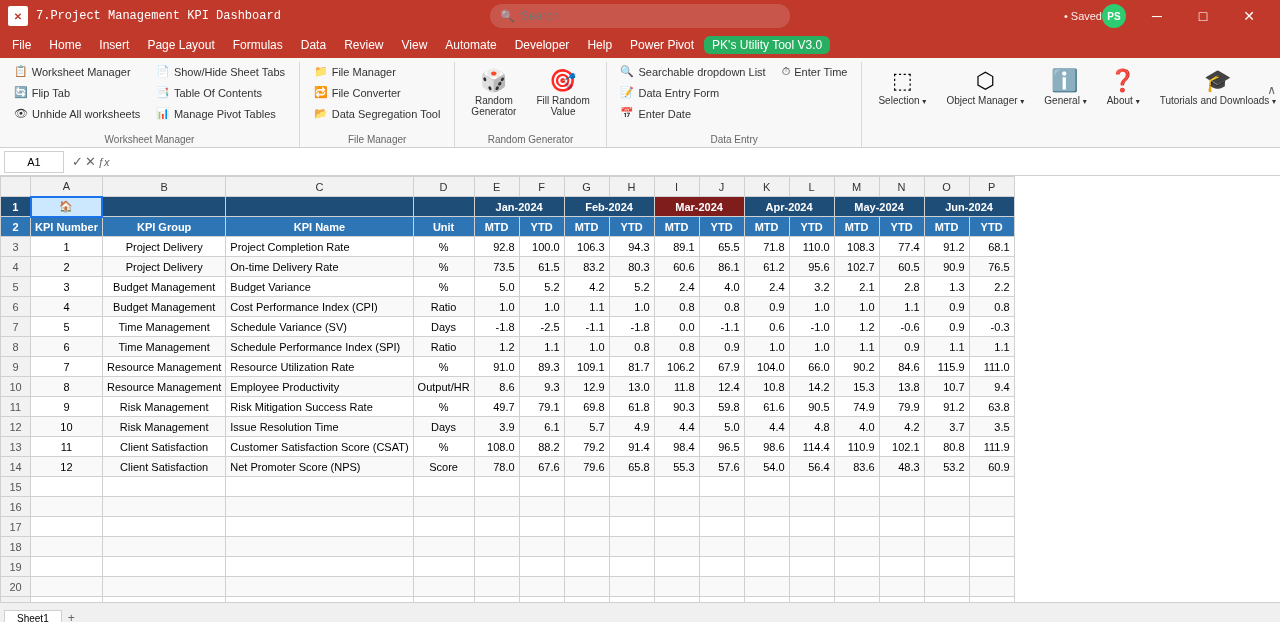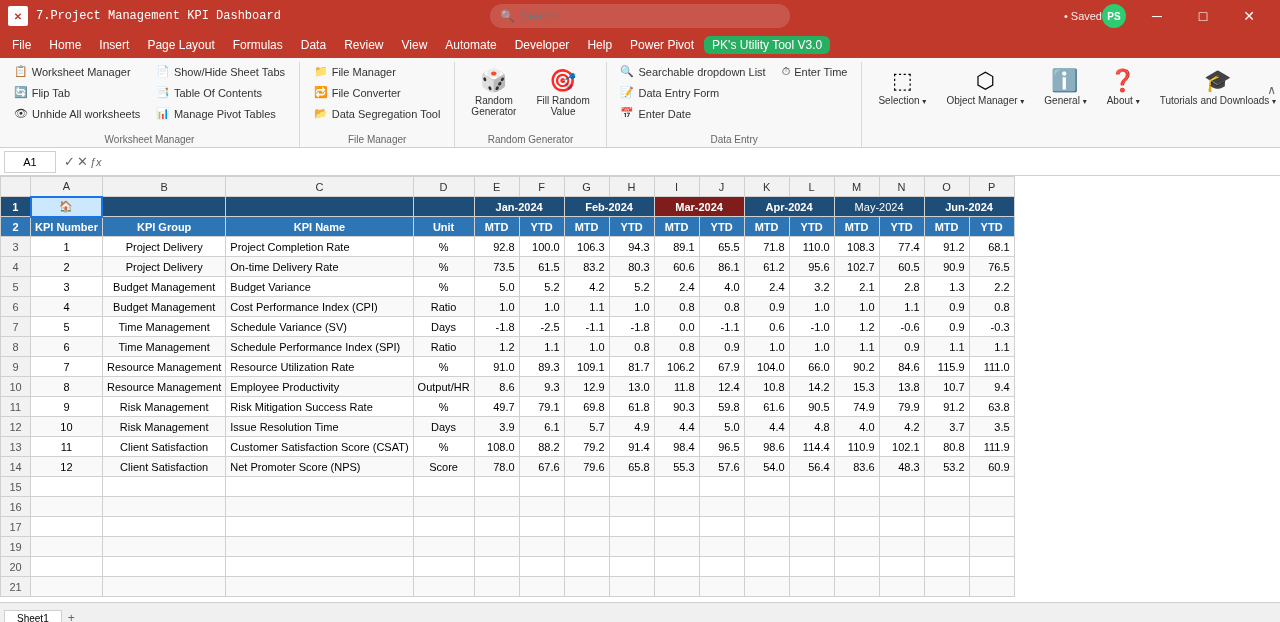--- a/index.html
+++ b/index.html
@@ -83,21 +83,21 @@
     #formulabar {
       height: 28px;
       background: #fff;
       border-bottom: 1px solid #d0d0d0;
       display: flex;
       align-items: center;
       padding: 0 4px;
       gap: 4px;
     }
     #formulabar .cell-ref {
-      width: 52px;
+      width: 60px;
       height: 22px;
       border: 1px solid #d0d0d0;
       padding: 0 4px;
       font-size: 11px;
       text-align: center;
     }
     #formulabar .formula-icons { display: flex; gap: 2px; align-items: center; padding: 0 4px; color: #666; font-size: 13px; }
     #formulabar .formula-input { flex: 1; height: 22px; border: none; outline: none; font-size: 11px; padding: 0 4px; }
 
     
@@ -418,21 +418,21 @@
         <tr class="row-1">
           <td class="row-header">1</td>
           <td class="active-cell home-icon-cell">🏠</td>
           <td></td>
           <td></td>
           <td></td>
           <td colspan="2" style="text-align:center; background:#1e4d78; color:white; font-weight:bold;">Jan-2024</td>
           <td colspan="2" style="text-align:center; background:#1e4d78; color:white; font-weight:bold;">Feb-2024</td>
           <td colspan="2" style="text-align:center; background:#7f1d1d; color:white; font-weight:bold;">Mar-2024</td>
           <td colspan="2" style="text-align:center; background:#1e4d78; color:white; font-weight:bold;">Apr-2024</td>
-          <td colspan="2" style="text-align:center; background:#1e4d78; color:white; font-weight:normal;">May-2024</td>
+          <td colspan="2" style="text-align:center; background:#1e4d78; color:white; font-weight:bold;">May-2024</td>
           <td colspan="2" style="text-align:center; background:#1e4d78; color:white; font-weight:bold;">Jun-2024</td>
         </tr>
 
         <tr class="row-2">
           <td class="row-header">2</td>
           <td style="background:#2e75b6; color:white; text-align:center; font-weight:bold;">KPI Number</td>
           <td style="background:#2e75b6; color:white; text-align:center; font-weight:bold;">KPI Group</td>
           <td style="background:#2e75b6; color:white; text-align:center; font-weight:bold;">KPI Name</td>
           <td style="background:#2e75b6; color:white; text-align:center; font-weight:bold;">Unit</td>
           <td style="background:#2e75b6; color:white; text-align:center; font-weight:bold;">MTD</td>
@@ -729,20 +729,39 @@
             <td></td>
             <td></td>
             <td></td>
             <td></td>
             <td></td>
             <td></td>
             <td></td>
             <td></td>
           </tr>
         <tr class="data-row">
+            <td class="row-header">18</td>
+            <td></td>
+            <td></td>
+            <td></td>
+            <td></td>
+            <td></td>
+            <td></td>
+            <td></td>
+            <td></td>
+            <td></td>
+            <td></td>
+            <td></td>
+            <td></td>
+            <td></td>
+            <td></td>
+            <td></td>
+            <td></td>
+          </tr>
+        <tr class="data-row">
             <td class="row-header">19</td>
             <td></td>
             <td></td>
             <td></td>
             <td></td>
             <td></td>
             <td></td>
             <td></td>
             <td></td>
             <td></td>

